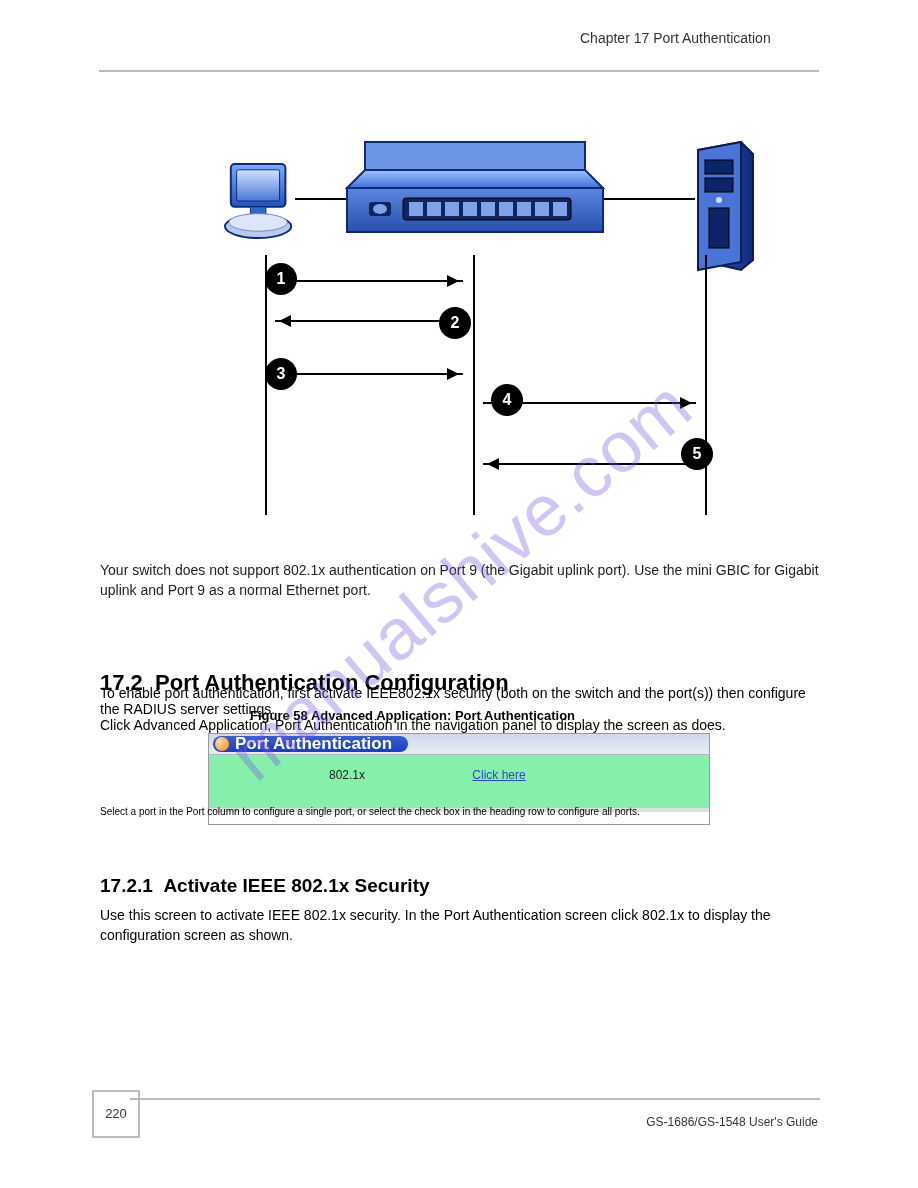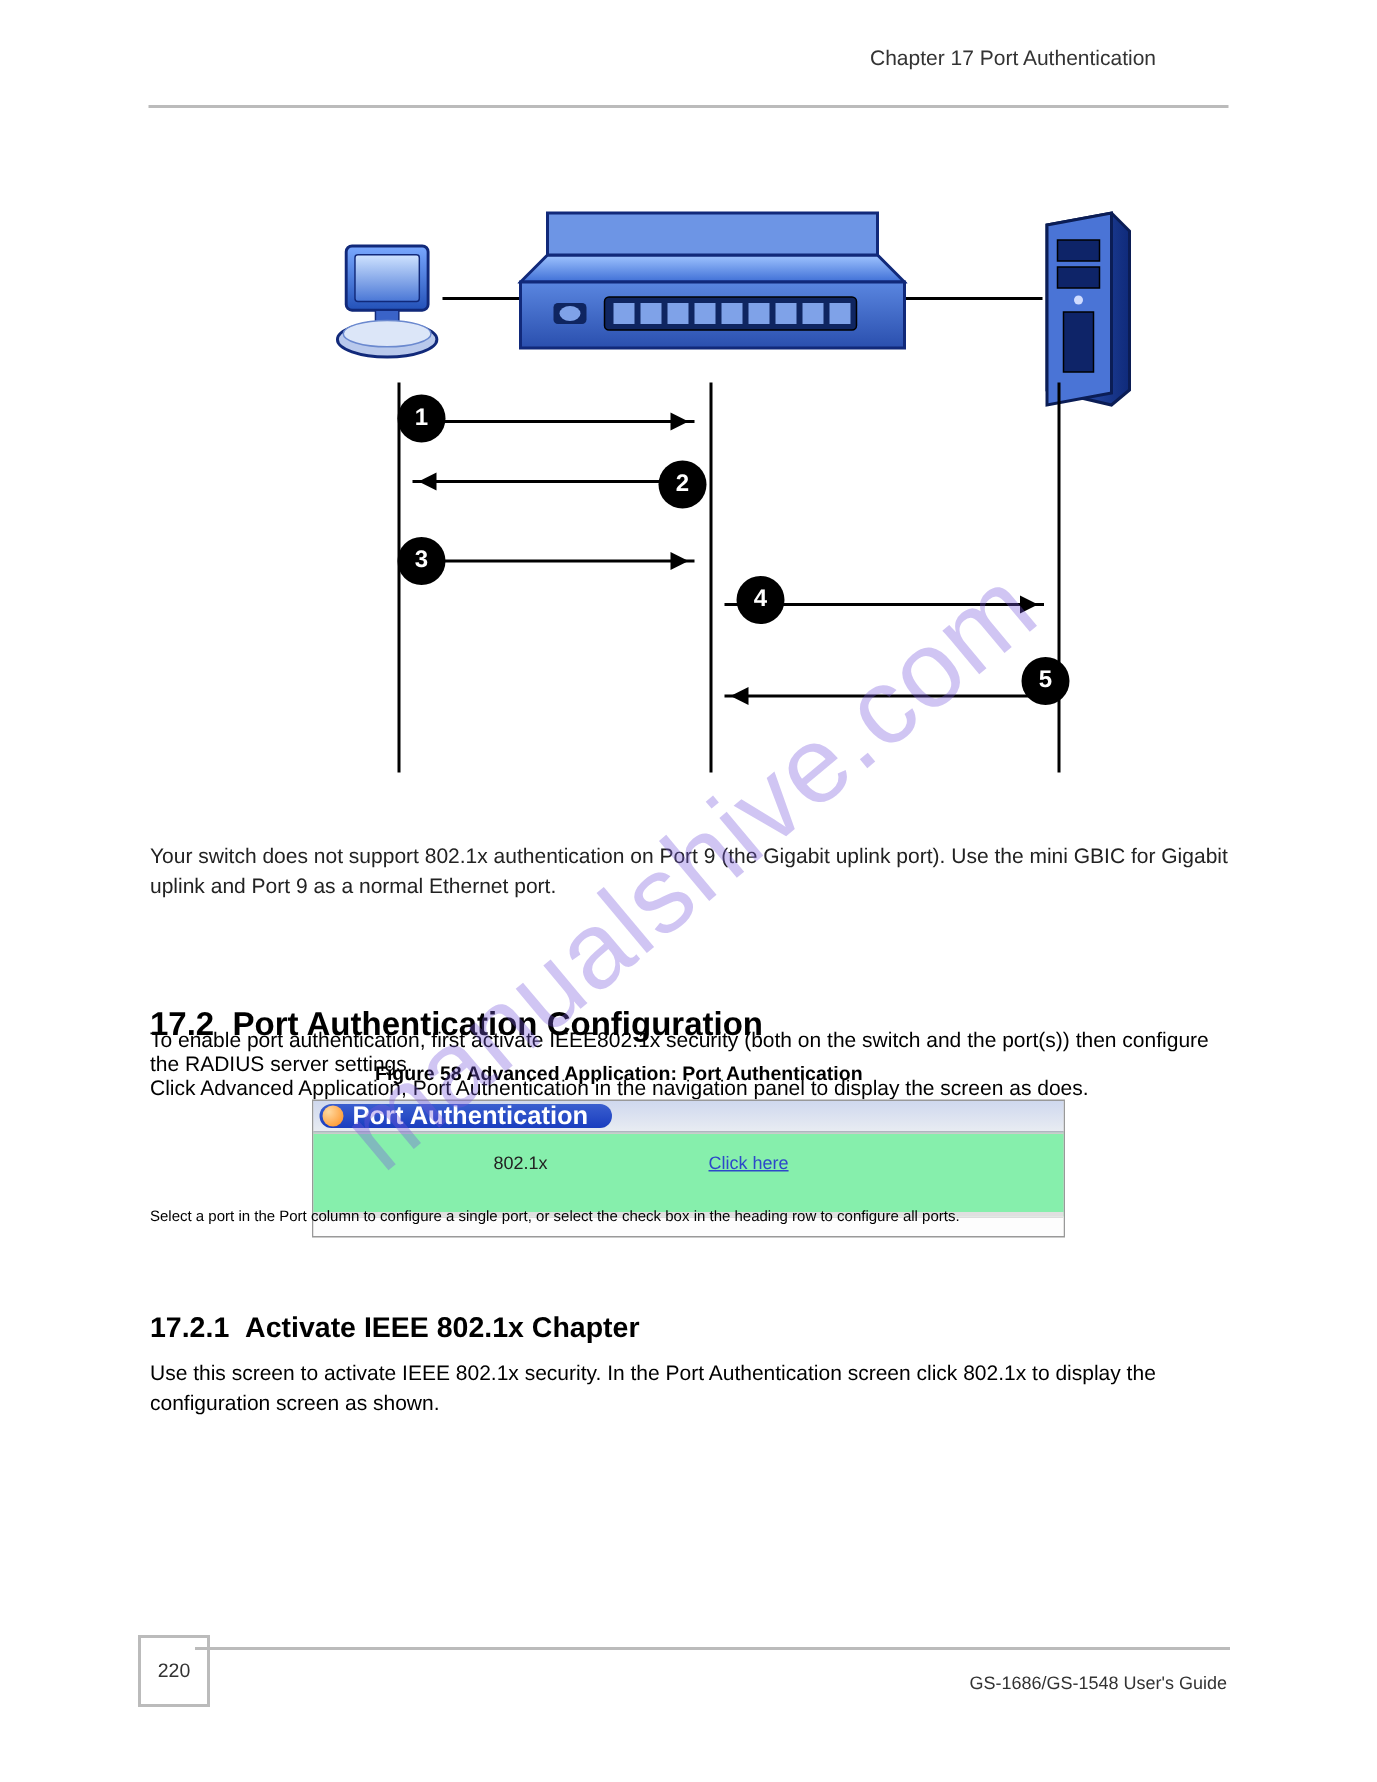--- a/index.html
+++ b/index.html
@@ -375,21 +375,21 @@
     <div class="portauth-body">
       <span class="label">802.1x</span>
       <a href="#" class="link">Click here</a>
     </div>
     <div class="portauth-footer"></div>
   </div>
 
   <div class="after-fig">Select a port in the Port column to configure a single port, or select the check box in the heading row to configure all ports.</div>
 
   <div class="sub-heading">
-    <span>17.2.1</span>&nbsp;&nbsp;<span>Activate IEEE 802.1x Chapter</span>
+    <span>17.2.1</span>&nbsp;&nbsp;<span>Activate IEEE 802.1x Security</span>
   </div>
   <div class="sub-text">Use this screen to activate IEEE 802.1x security. In the Port Authentication screen click 802.1x to display the configuration screen as shown.</div>
 
   <div class="footer-line"></div>
   <div class="page-number-box">220</div>
   <div class="footer-text">GS-1686/GS-1548 User's Guide</div>
 
   <div class="watermark">manualshive.com</div>
 </div>
 

